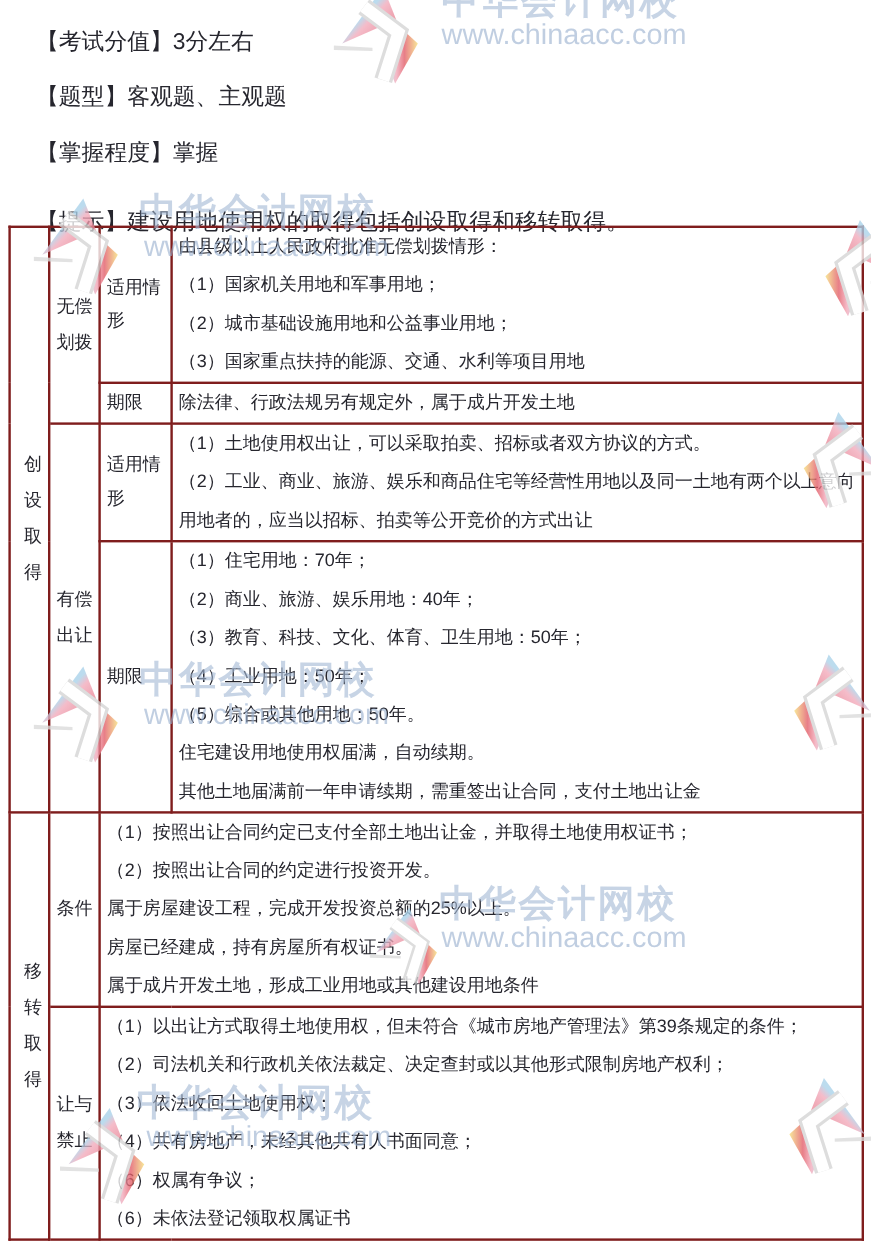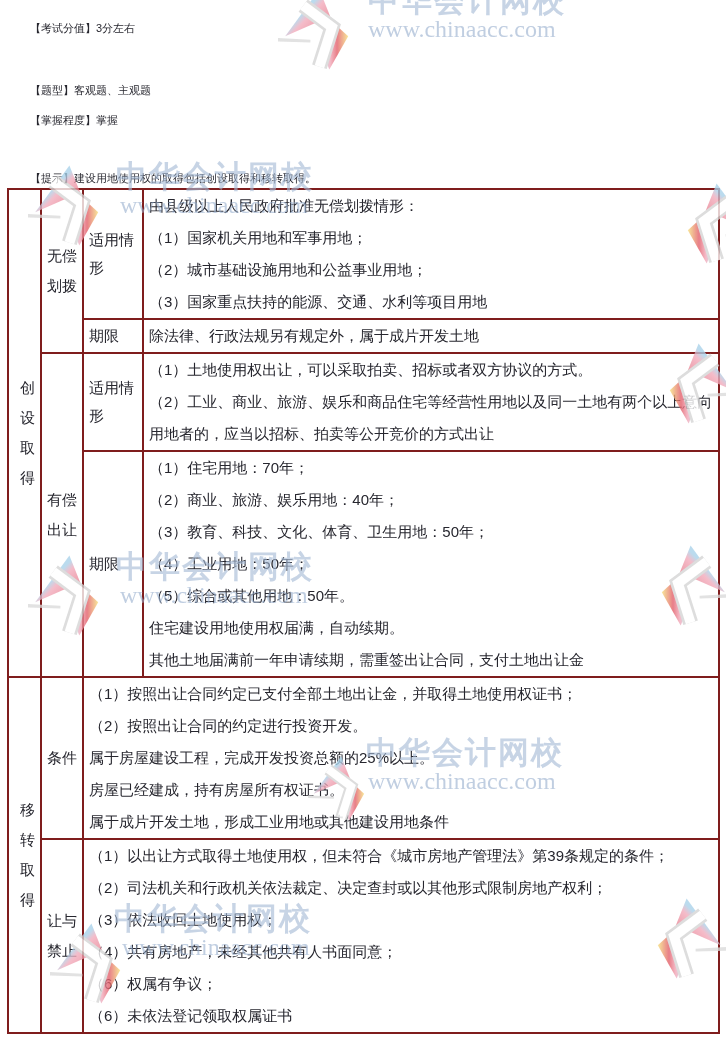--- a/index.html
+++ b/index.html
@@ -4,24 +4,24 @@
 <style>
   html,body{margin:0;padding:0;}
   body{
     width:726px;height:1037px;position:relative;overflow:hidden;
     background:#ffffff;
     font-family:"Liberation Sans","DejaVu Sans",sans-serif;
     color:#26262e;
   }
   
   .hdr{
-    position:absolute;left:30px;font-size:11px;line-height:22px;
+    position:absolute;left:30px;font-size:19px;line-height:22px;
     color:#26262e;white-space:nowrap;
   }
-  .hdr.l0{top:6px}.hdr.l1{top:68px}.hdr.l2{top:98px}.hdr.l3{top:156px}
+  .hdr.l0{top:6px}.hdr.l1{top:52px}.hdr.l2{top:98px}.hdr.l3{top:156px}
   
   .tbl-wrap{position:absolute;left:7px;top:188px;}
   table.main{
     border-collapse:collapse;table-layout:fixed;width:713px;
     font-size:15px;color:#26262e;
   }
   table.main td{
     border:2px solid #7f1d1d;vertical-align:middle;
     padding:0 5px;overflow:hidden;
   }
@@ -37,21 +37,20 @@
   .wm-logo{position:absolute;width:90px;height:90px;opacity:.78;}
   .wm-logo.small{width:72px;height:72px;}
   .wm-logo.mir{transform:scaleX(-1);}
   .wm-brand{
     position:absolute;font-size:31px;letter-spacing:2px;white-space:nowrap;
     color:rgba(164,185,213,.62);font-weight:bold;
   }
   .wm-url{
     position:absolute;font-size:24px;white-space:nowrap;
     color:rgba(150,173,205,.60);
-    font-family:Liberation Serif, serif;
   }
 </style>
 </head>
 <body>
 
 <p class="hdr l0">【考试分值】3分左右</p>
 <p class="hdr l1">【题型】客观题、主观题</p>
 <p class="hdr l2">【掌握程度】掌握</p>
 <p class="hdr l3">【提示】建设用地使用权的取得包括创设取得和移转取得。</p>
 

